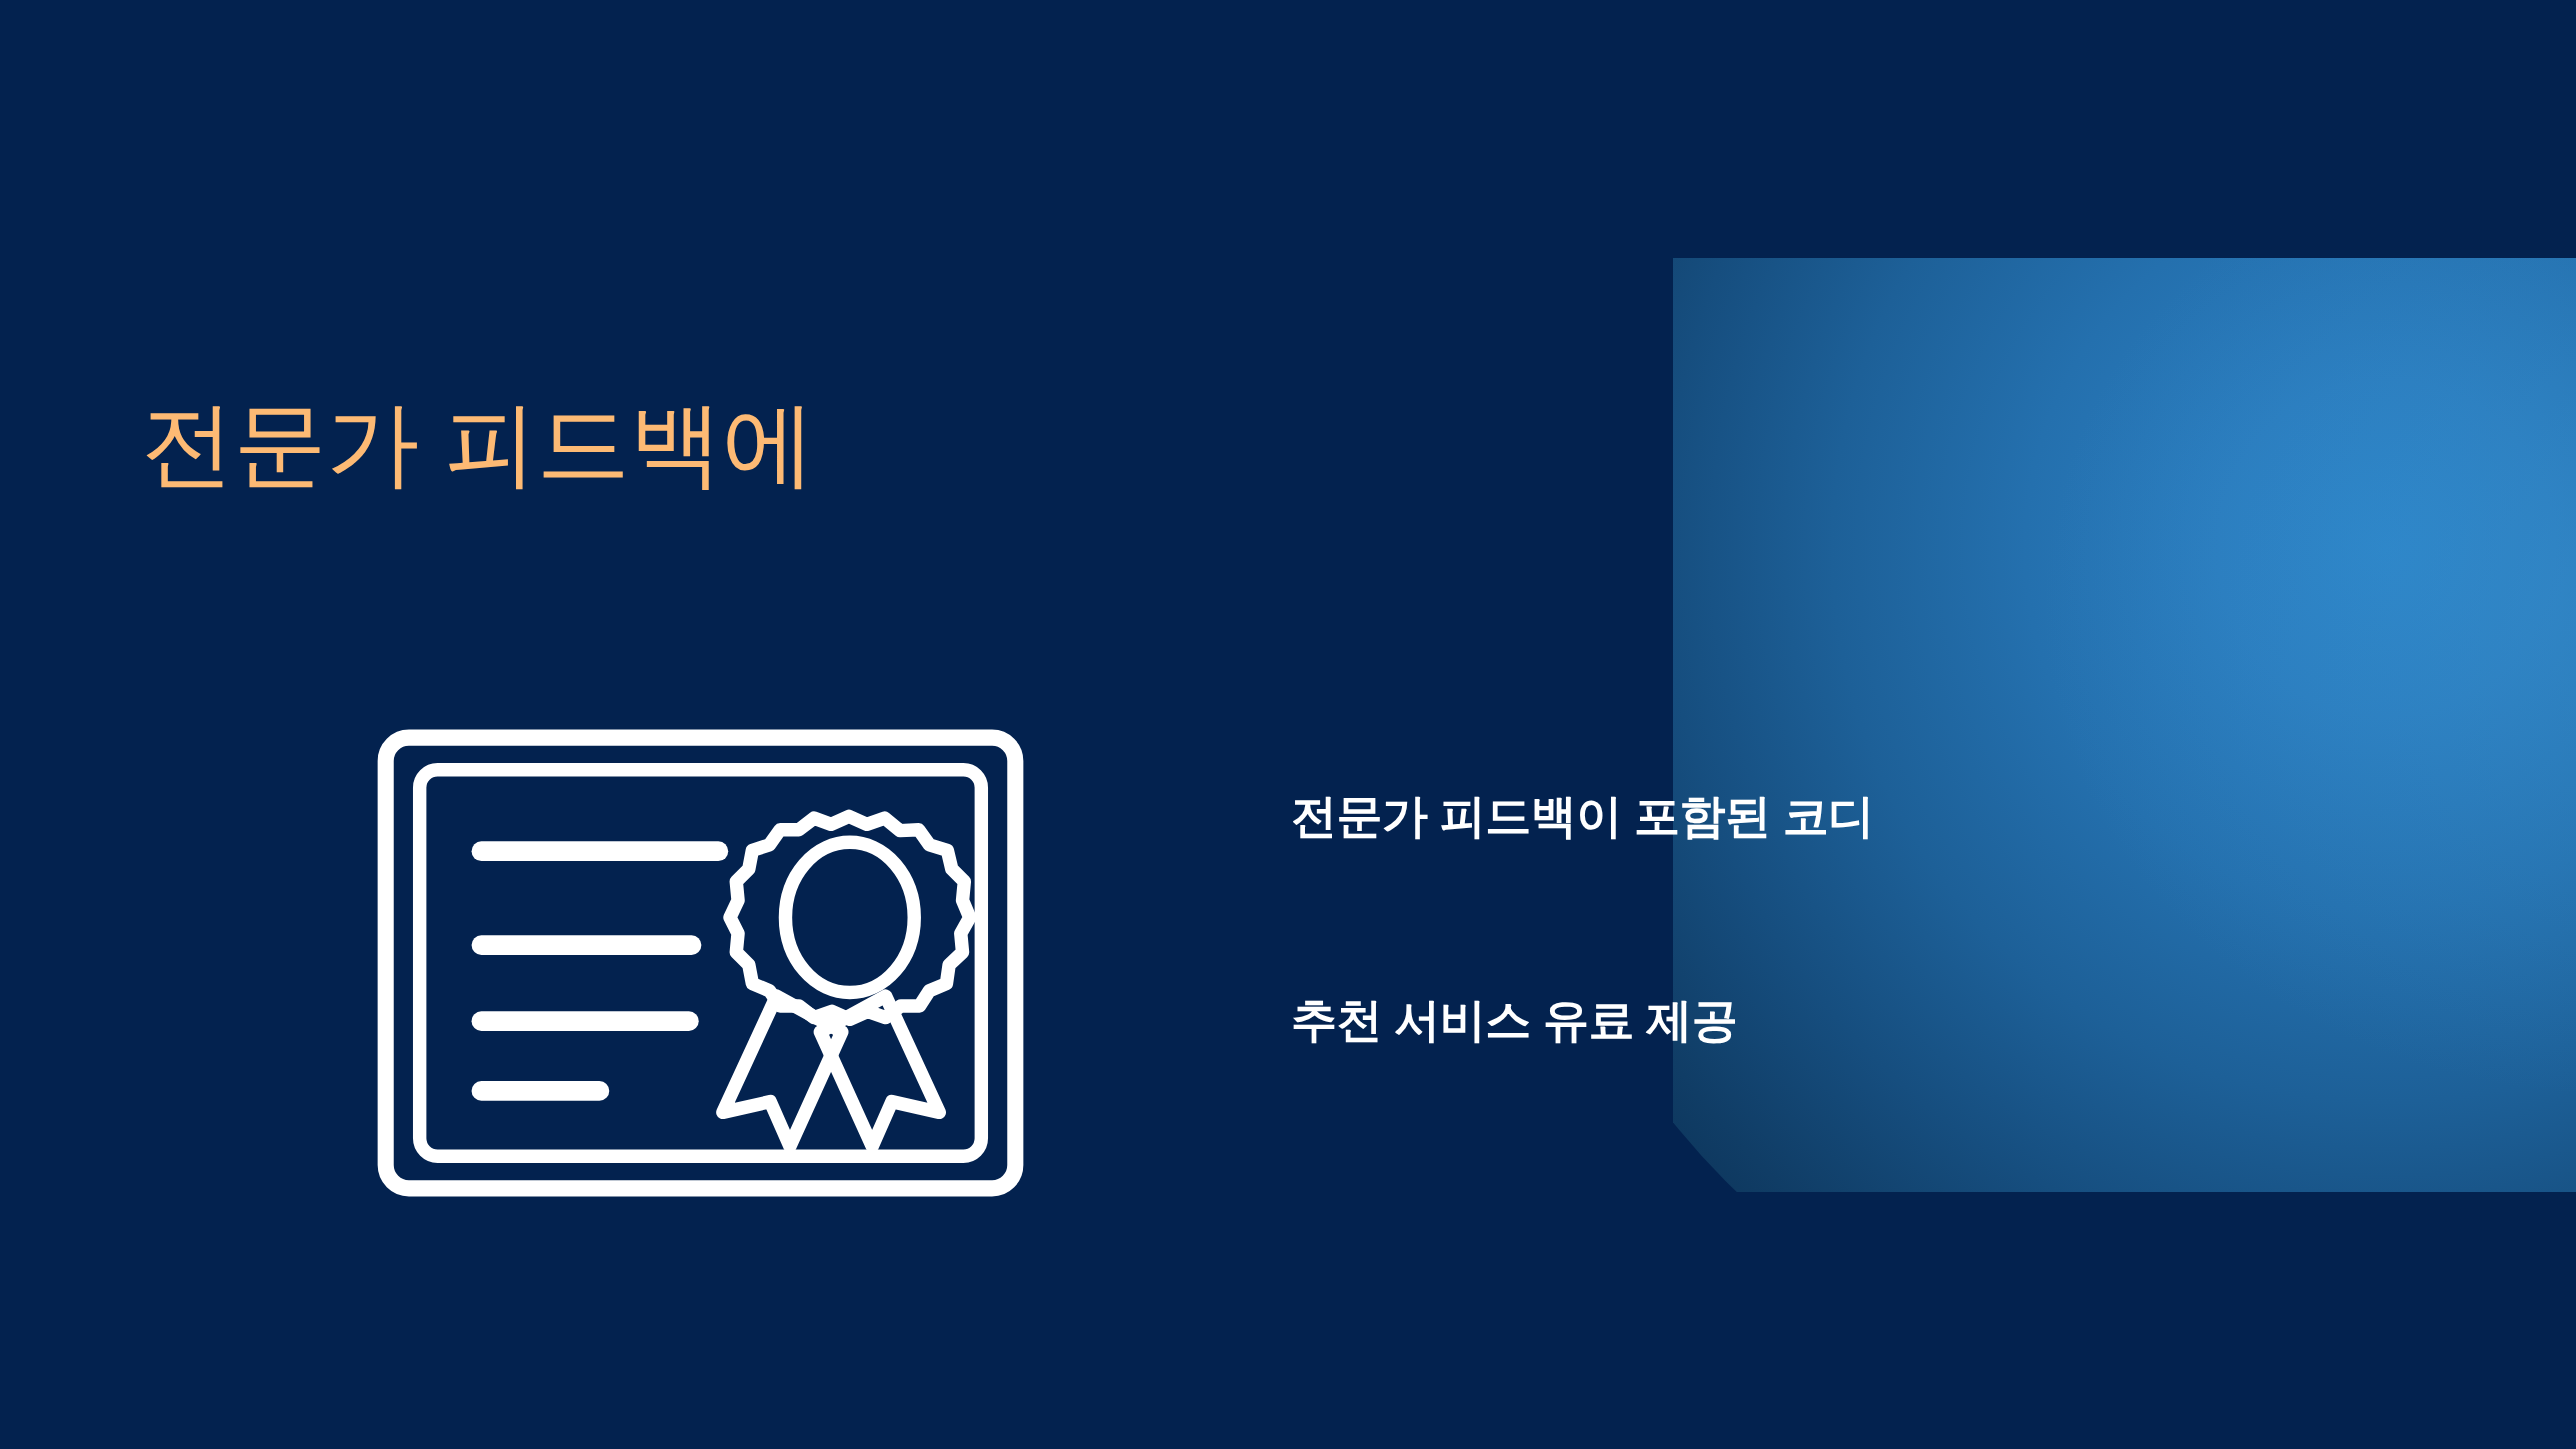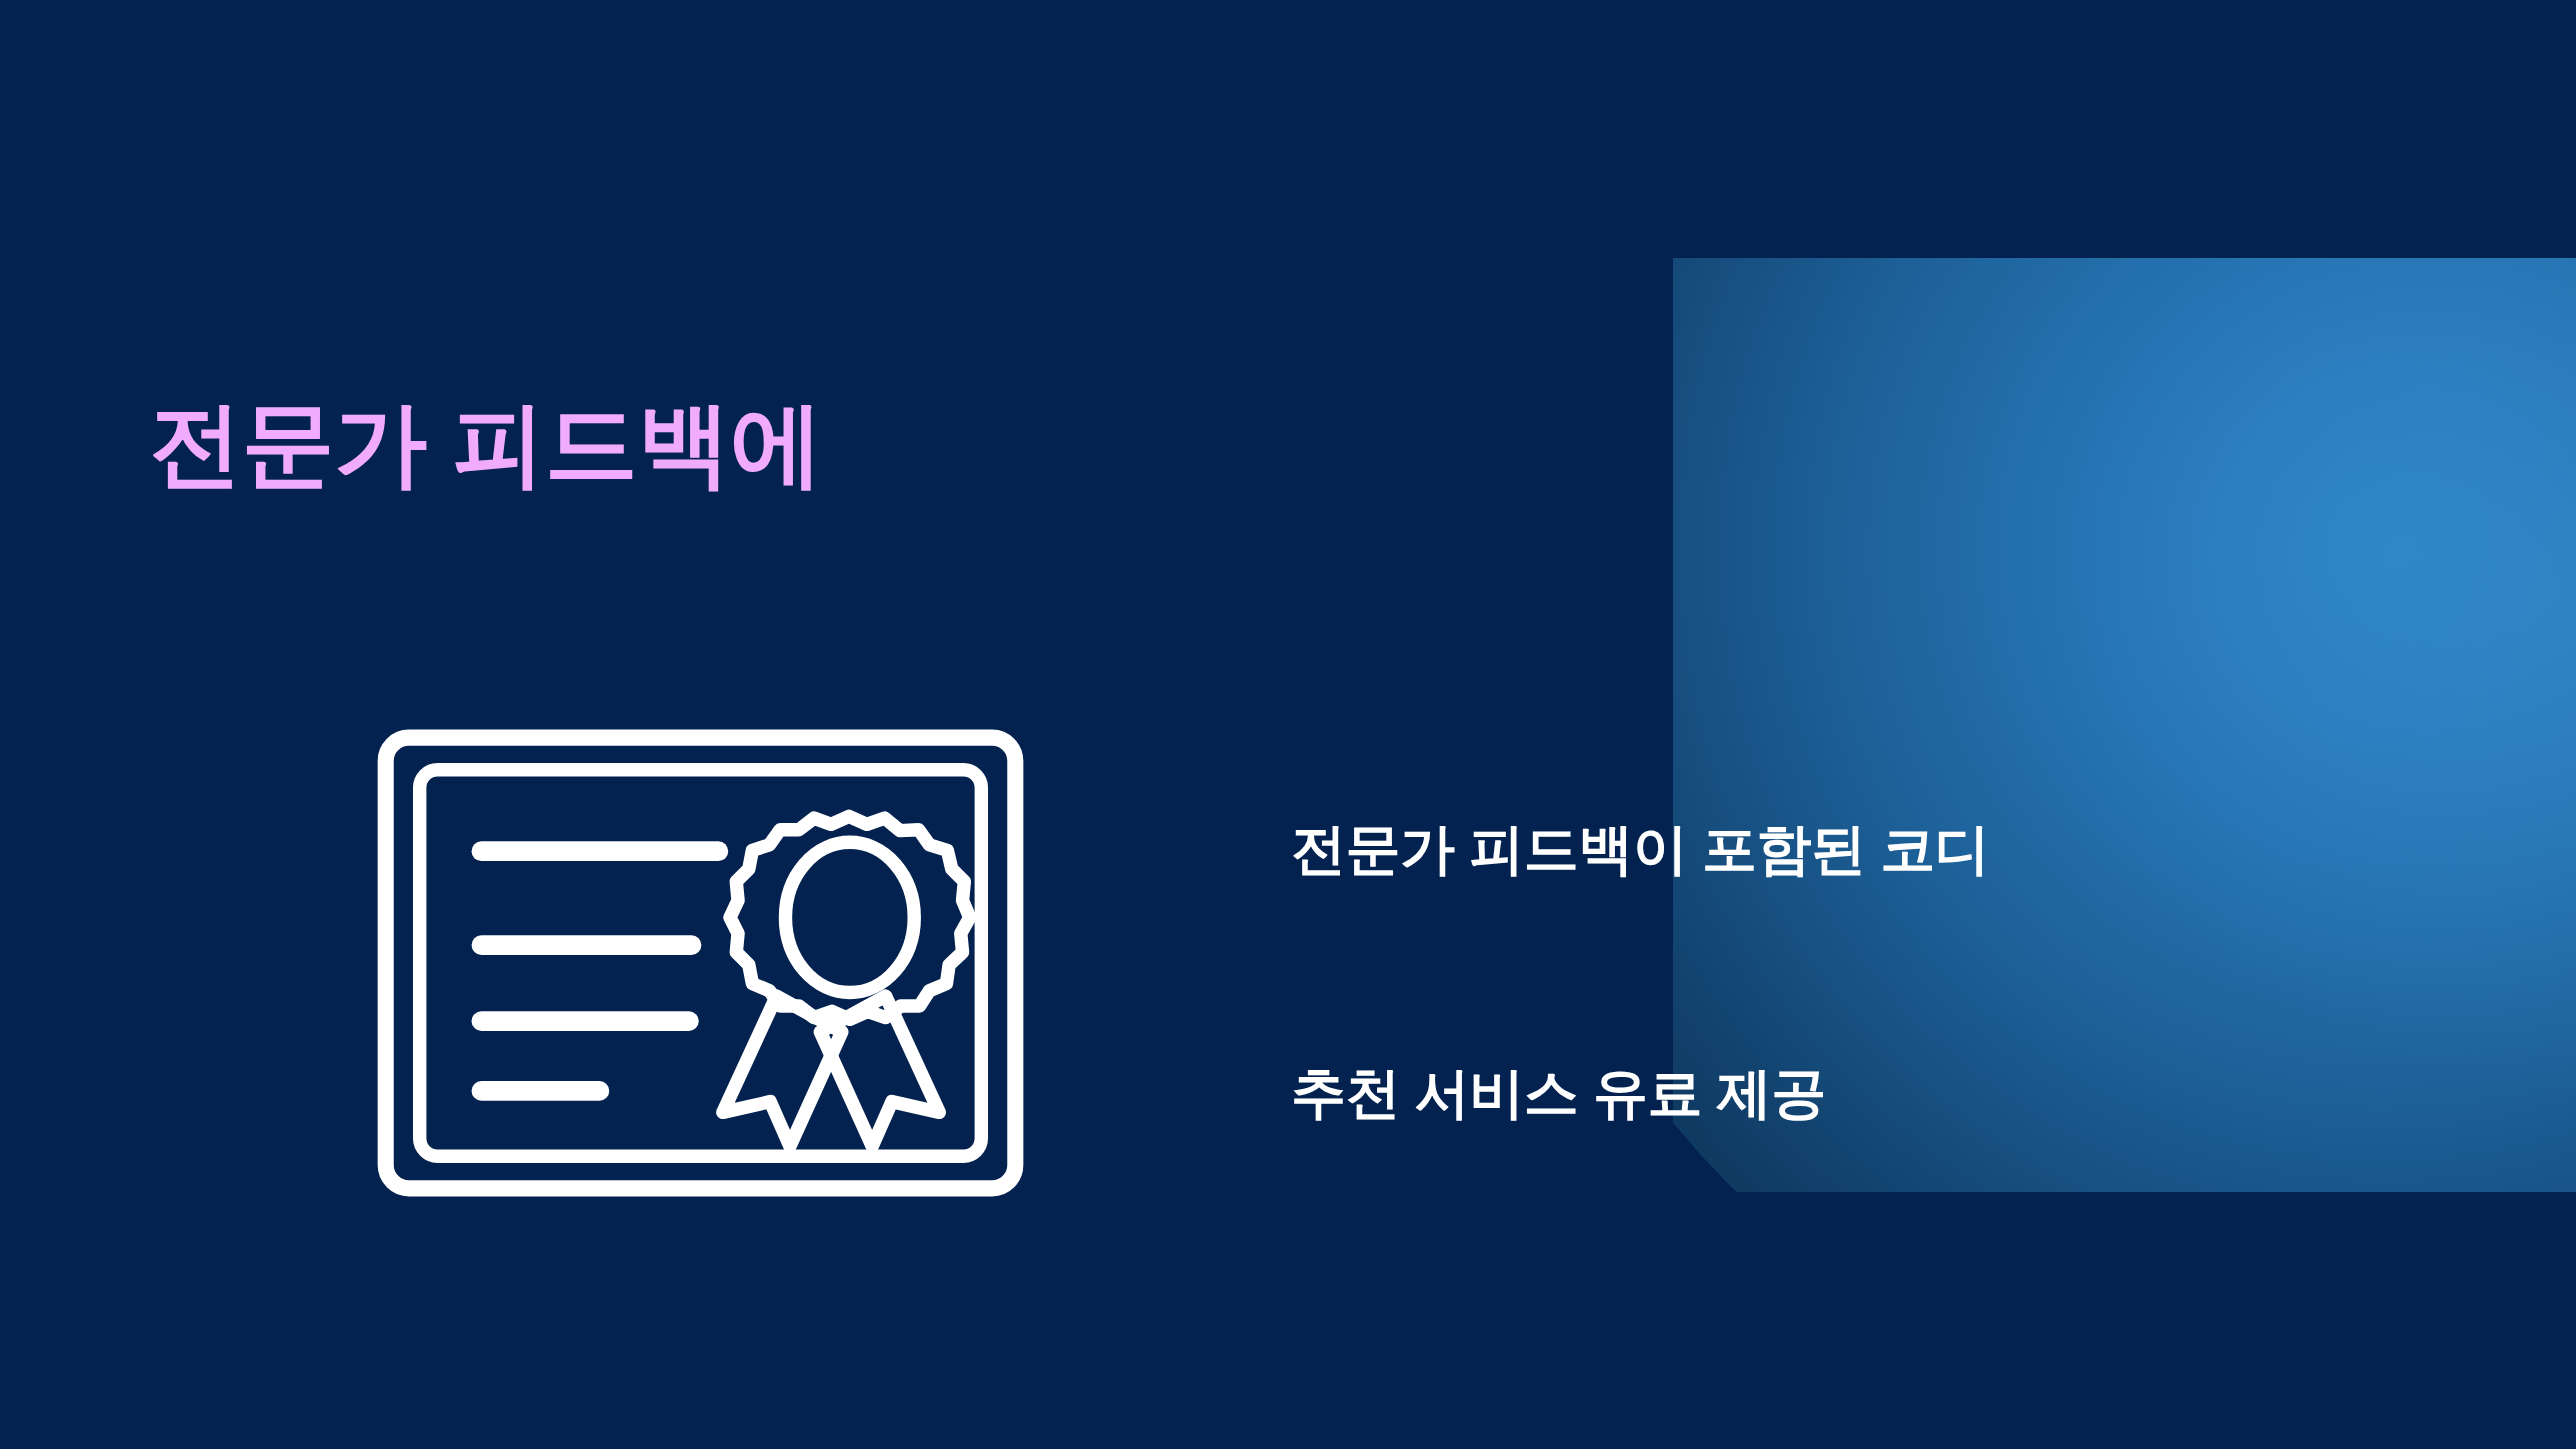--- a/index.html
+++ b/index.html
@@ -62,27 +62,26 @@
         rgba(60,150,210,0.36) 0%,
         rgba(60,150,210,0.0) 68%);
   }
 
   
   .main-title {
     position: absolute;
     left: 141px;
     top: 114px;
     width: 1181px;
-    color: #f0abfc;
+    color: #fdba74;
     font-size: 93px;
     line-height: 1.42;
-    font-weight: 700;
+    font-weight: 400;
     letter-spacing: -0.4px;
     white-space: pre;
-    margin-left: 8px;
   }
   .main-title .tline { display: block; }
 
   
   .cert-icon {
     position: absolute;
     left: 374px;
     top: 726px;
     width: 653px;
     height: 474px;
@@ -91,21 +90,21 @@
 
   
   .right-col {
     position: absolute;
     left: 1291px;
     top: 646px;
     width: 1154px;
   }
   .right-heading {
     color: #ffffff;
-    font-size: 55px;
+    font-size: 46px;
     font-weight: 700;
     line-height: 1.48;
     letter-spacing: -0.5px;
     white-space: pre;
     margin: 0;
   }
   .right-heading .hline { display: block; }
 
   .right-body {
     margin: 0;

